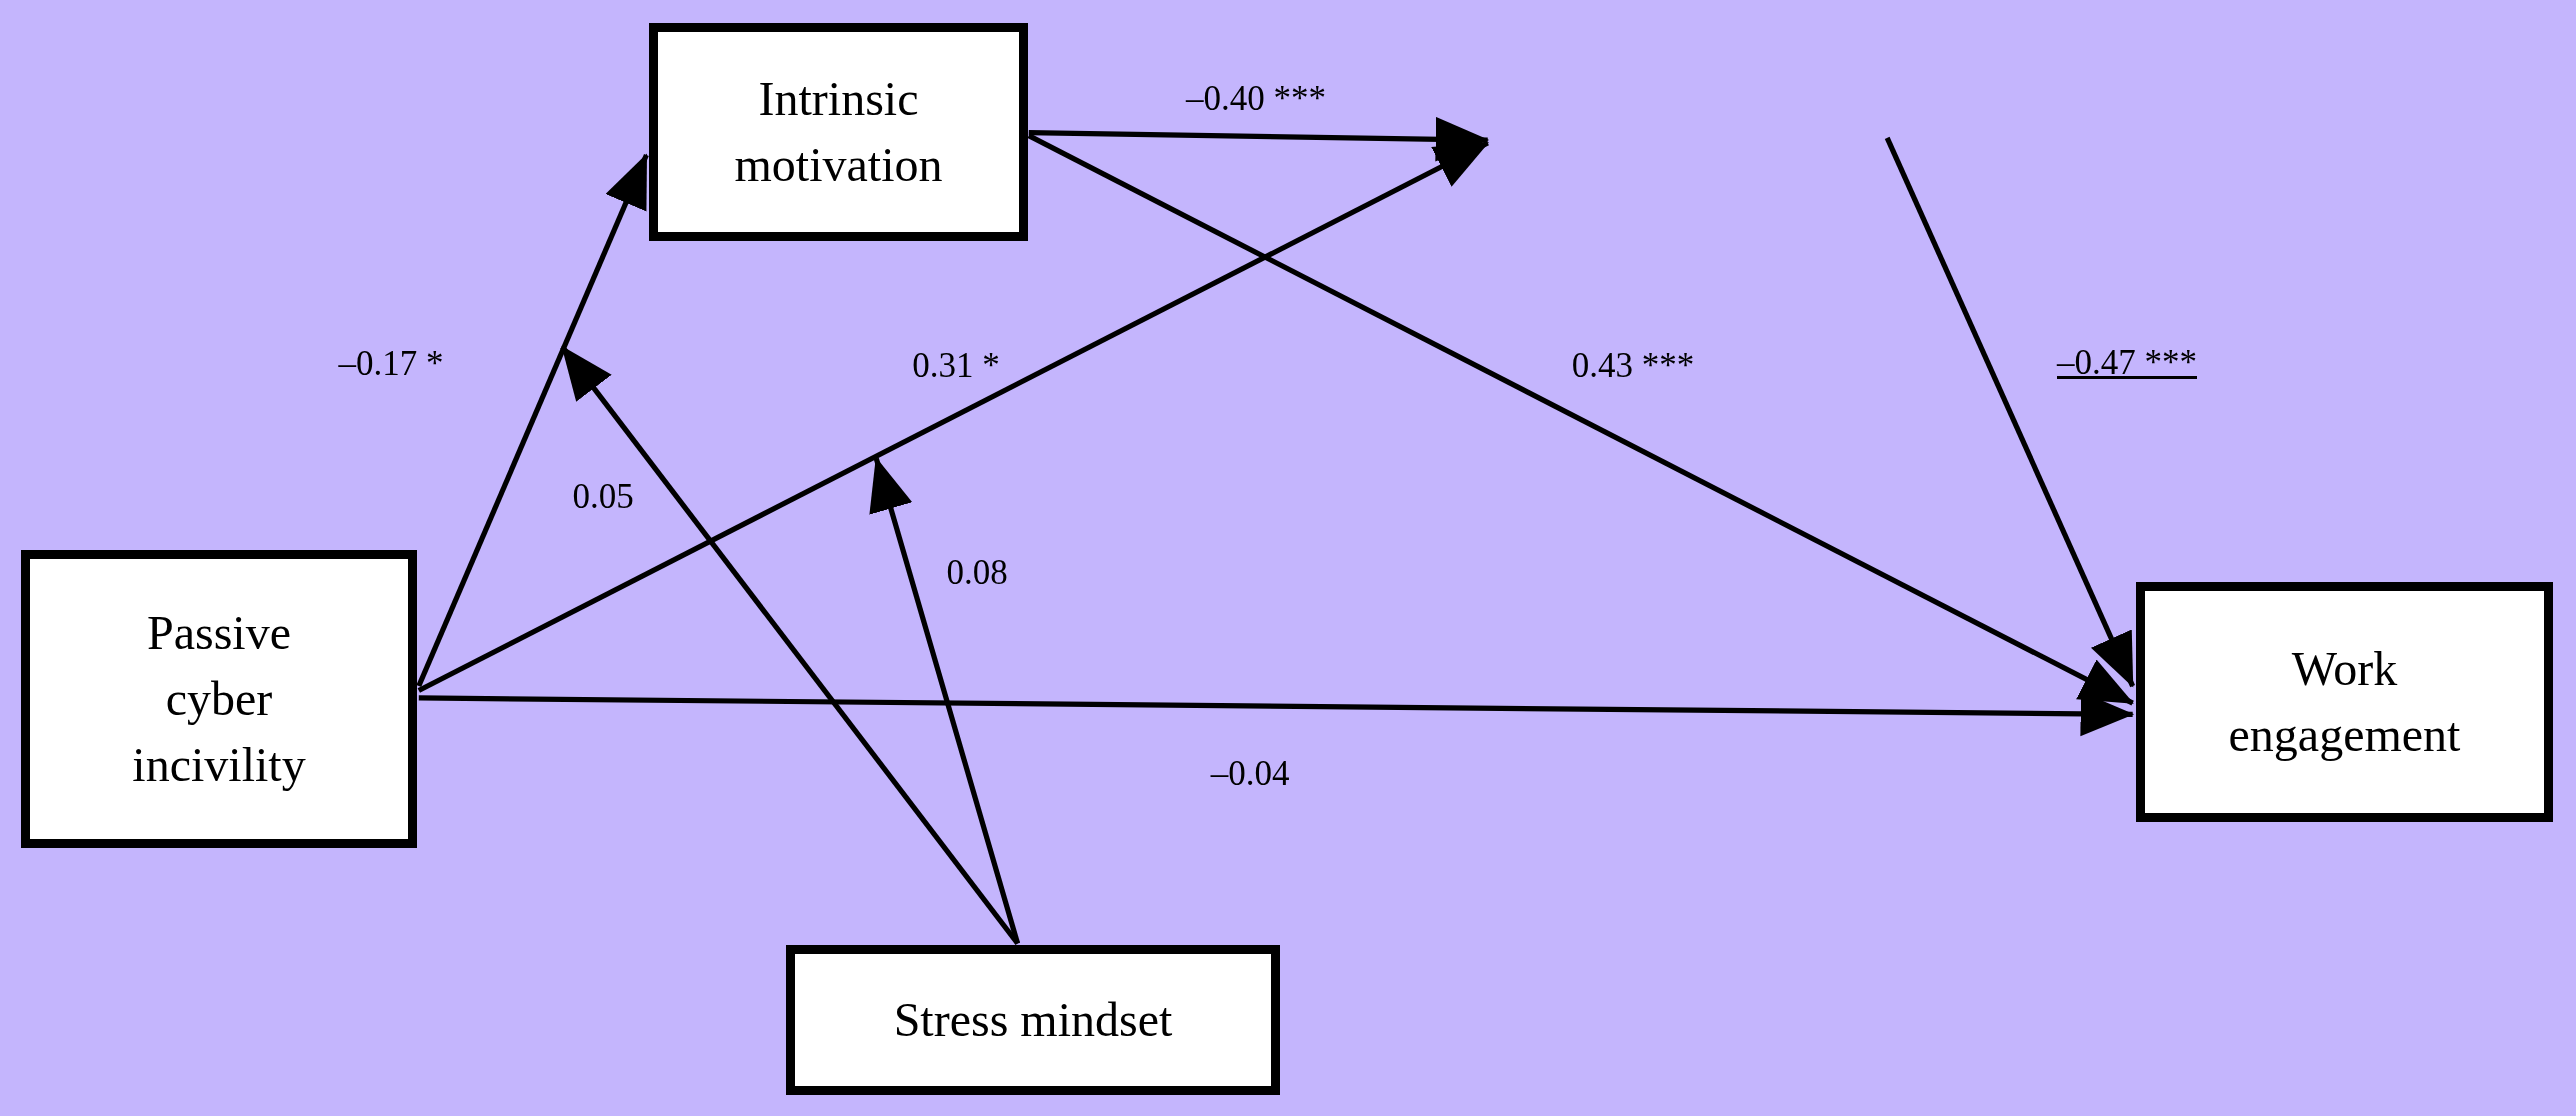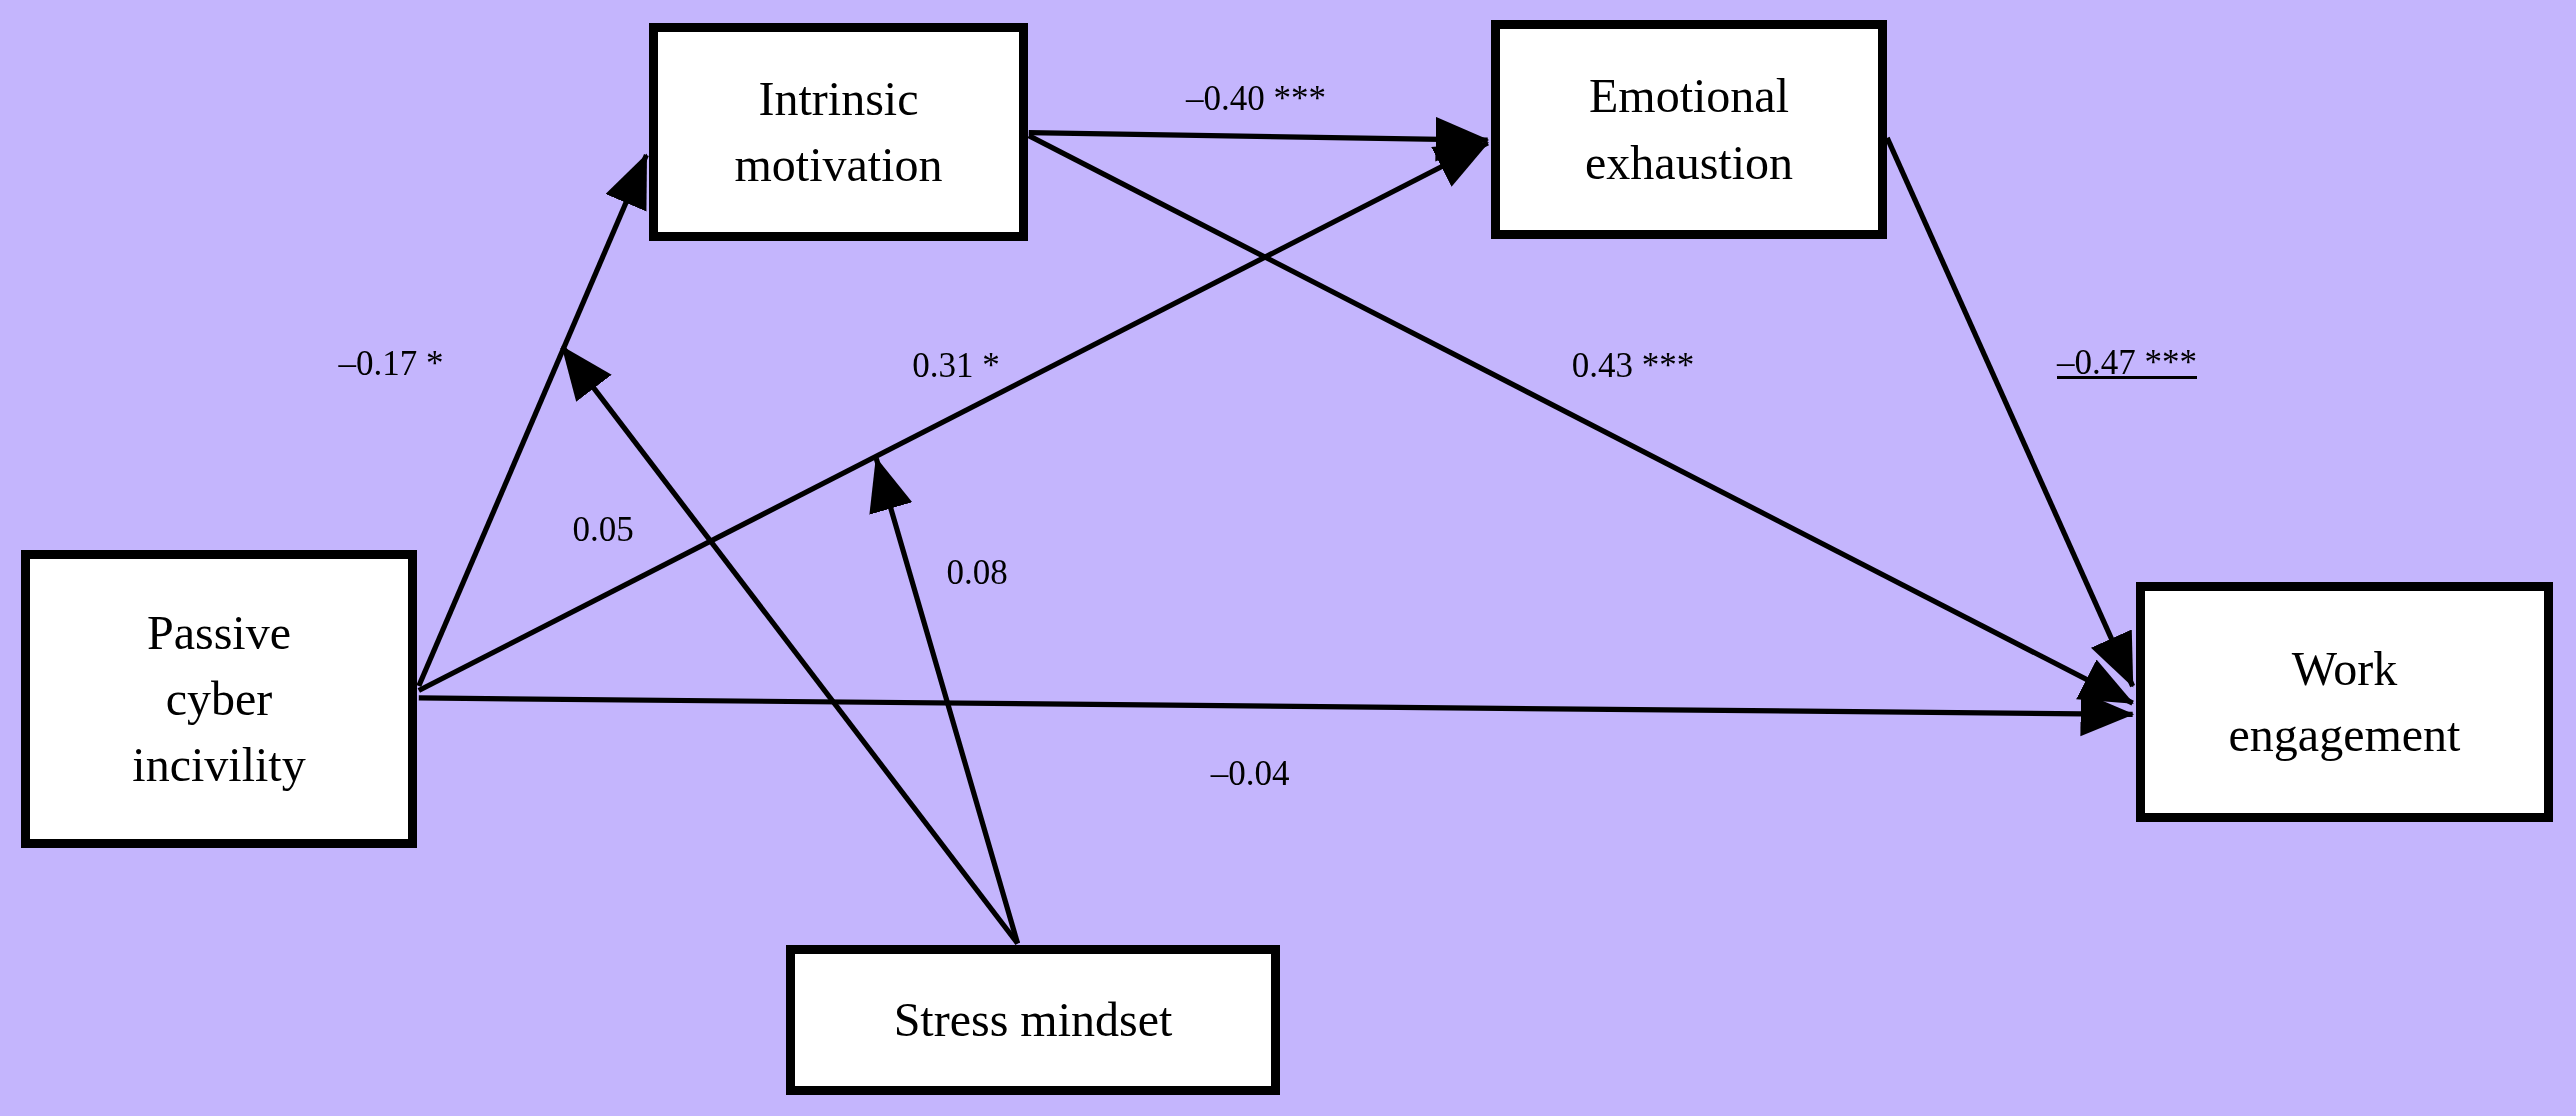--- a/index.html
+++ b/index.html
@@ -70,24 +70,20 @@
     <line x1="563" y1="938" x2="2867" y2="960" marker-end="url(#arrow)"></line>
     <line x1="1368" y1="1268" x2="756" y2="466" marker-end="url(#arrow)"></line>
     <line x1="1368" y1="1268" x2="1178" y2="616" marker-end="url(#arrow)"></line>
   </svg>
 
   <div class="node" style="left:649px; top:23px; width:379px; height:218px;">
     <span class="node-label">Intrinsic
 motivation</span>
   </div>
 
-  <div class="node" style="left:1491px; top:20px; width:396px; height:219px;">
-    <span class="node-label">Emotional
-exhaustion</span>
-  </div>
 
   <div class="node" style="left:21px; top:550px; width:396px; height:298px;text-align:center;">
     <span class="node-label">Passive
 cyber
 incivility</span>
   </div>
 
   <div class="node" style="left:2136px; top:582px; width:417px; height:240px;">
     <span class="node-label">Work
 engagement</span>
@@ -102,18 +98,18 @@
   <div class="plabel" style="left:1256px; top:99px;">–0.40 ***</div>
 
   <div class="plabel" style="left:956px; top:366px;">0.31 *</div>
 
   <div class="plabel" style="left:1633px; top:366px;">0.43 ***</div>
 
   <div class="plabel" style="left:2127px; top:363px;text-decoration:underline;">–0.47 ***</div>
 
   <div class="plabel" style="left:1250px; top:774px;">–0.04</div>
 
-  <div class="plabel" style="left:603px; top:530px;">0.05</div>
+  <div class="plabel" style="left:603px; top:497px;">0.05</div>
 
   <div class="plabel" style="left:977px; top:573px;">0.08</div>
 
 </div>
 
 
 </body></html>

